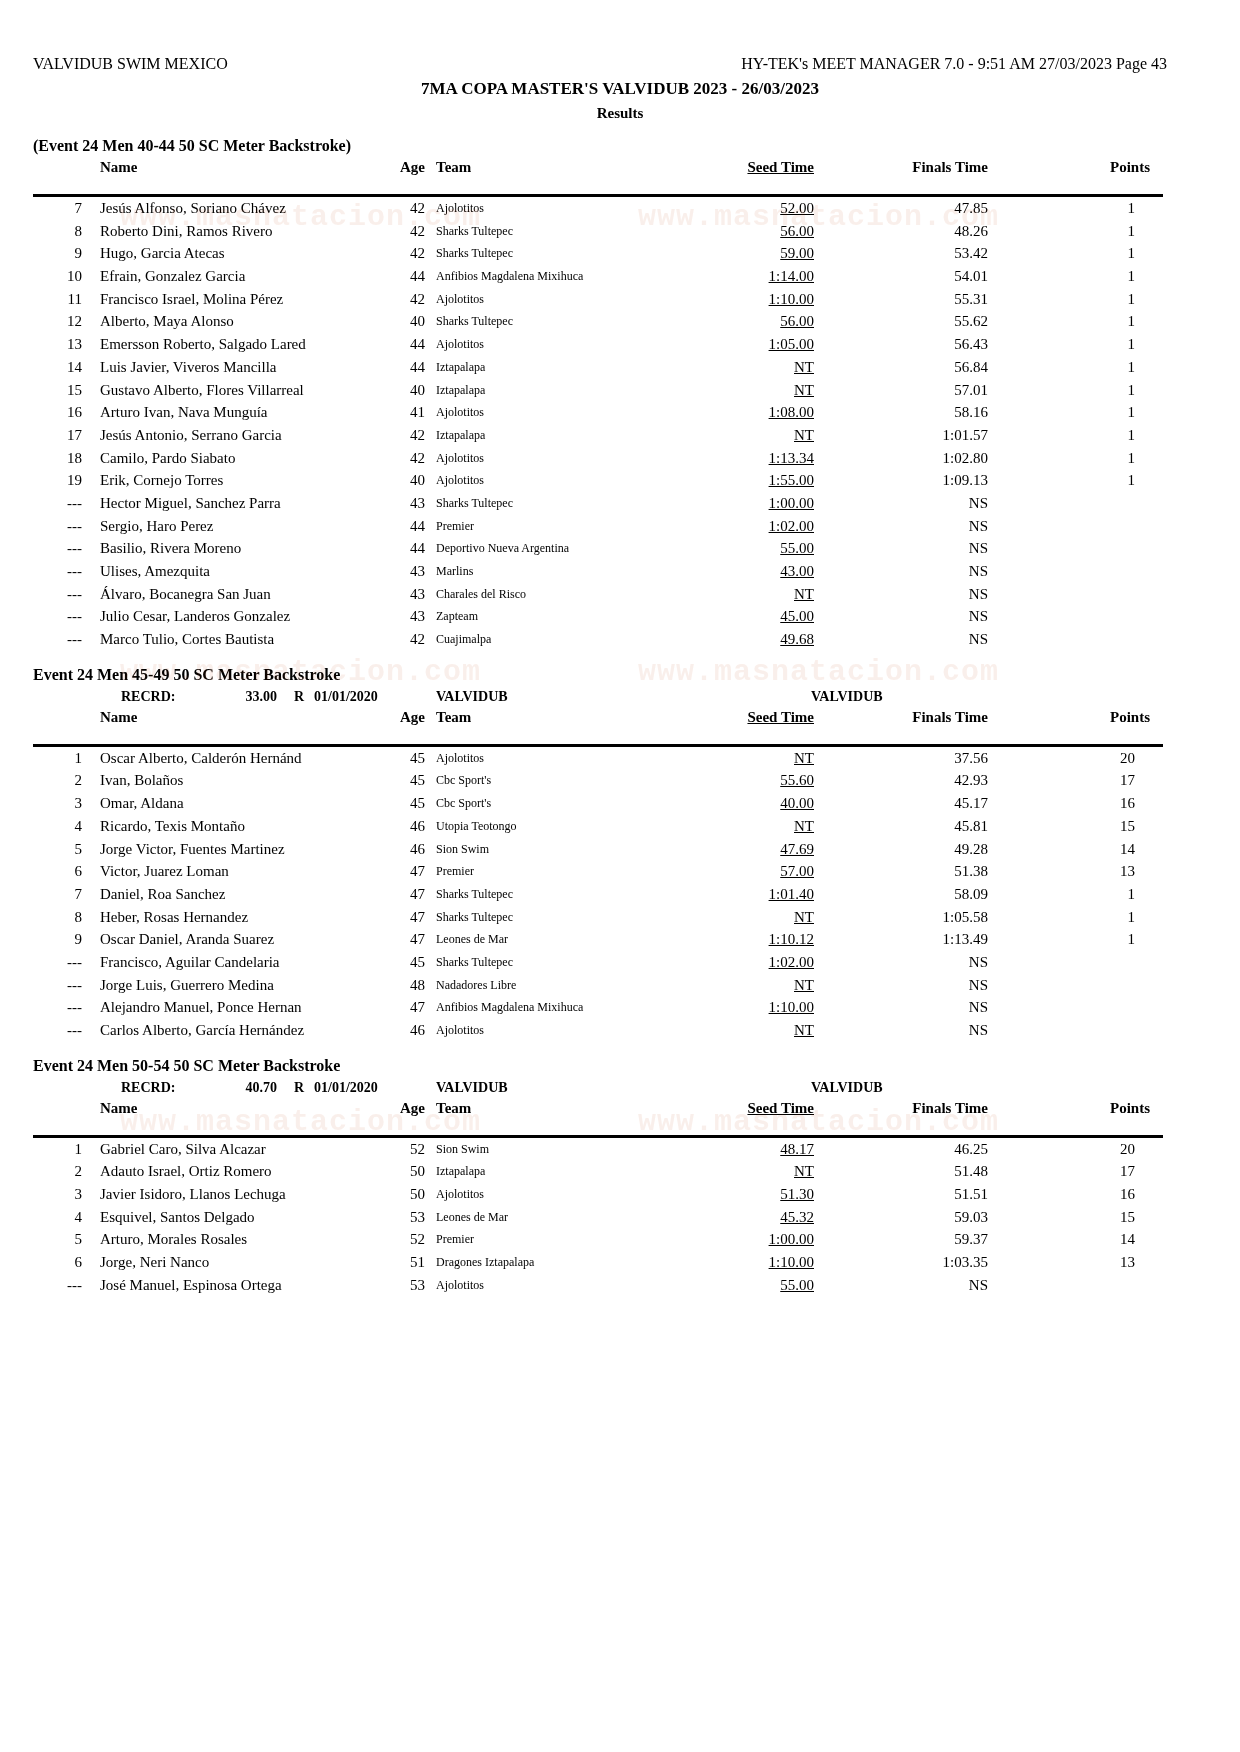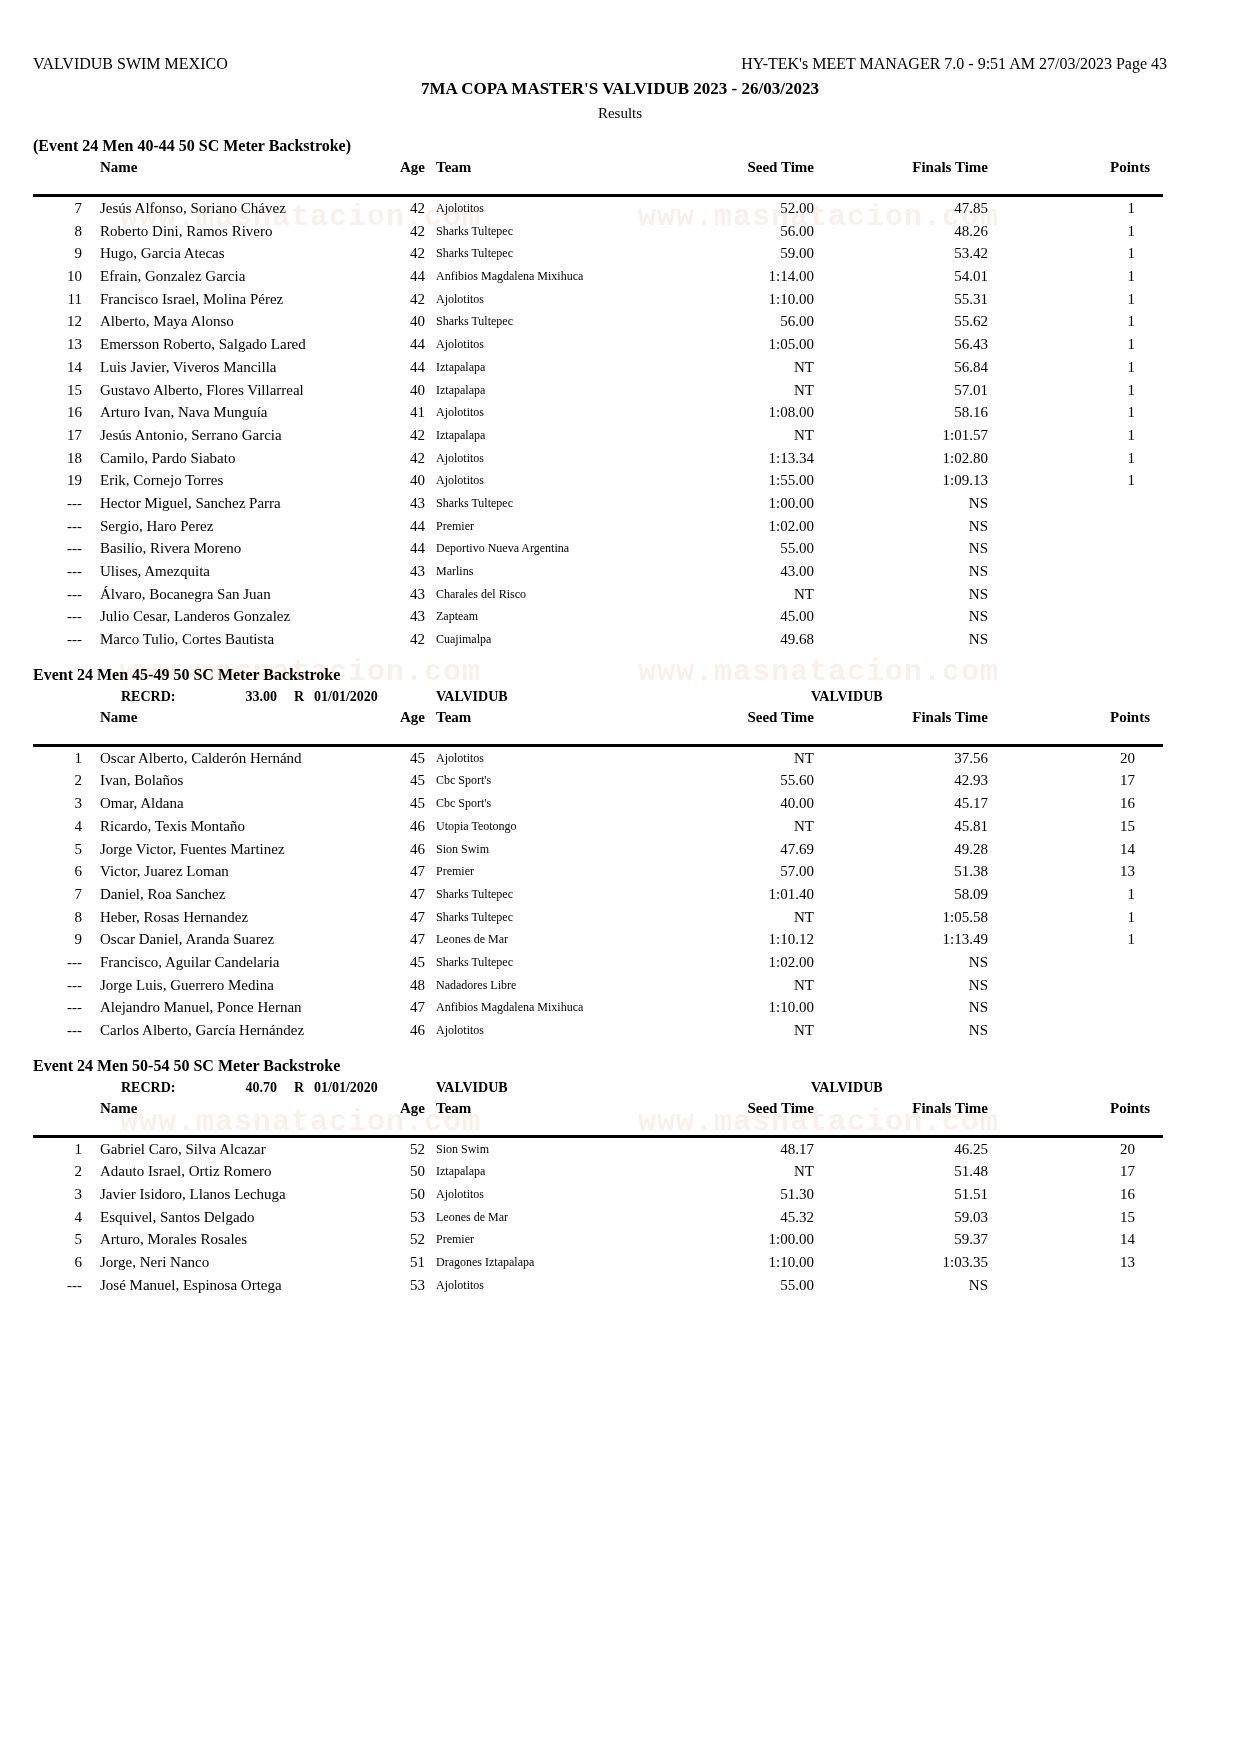--- a/index.html
+++ b/index.html
@@ -12,21 +12,21 @@
     overflow:hidden;
   }
   .page { position:relative; width:1240px; height:1752px; padding-top:56px; }
 
   .page-header {
     display:flex; justify-content:space-between;
     padding:0 73px 0 33px;
     font-size:16px; line-height:16px;
   }
   .meet-title { text-align:center; font-weight:bold; font-size:17px; margin-top:7px; }
-  .results-label { text-align:center; font-weight:normal; font-size:15px; margin-top:6px; }
+  .results-label { text-align:center; font-weight:bold; font-size:15px; margin-top:6px; }
 
   section { margin:0 37px 0 33px; position:relative; }
   .event-title { font-size:16px; font-weight:bold; margin:14px 0 2px 0; line-height:20px; }
 
   
   .grid-row {
     display:grid;
     grid-template-columns:49px 18px 290px 35px 11px 204px 174px 174px 162px 13px;
     width:1130px;
   }
@@ -35,21 +35,21 @@
     border-bottom:3px solid #000;
     padding-bottom:17px; line-height:19px;
   }
   .rows { }
   .result-row { font-size:15px; line-height:22.7px; height:22.7px; }
 
   .c-place  { grid-column:1; text-align:right; }
   .c-name   { grid-column:3; white-space:nowrap; overflow:hidden; }
   .c-age    { grid-column:4; text-align:right; }
   .c-team   { grid-column:6; font-size:12px; white-space:nowrap; }
-  .c-seed   { grid-column:7; text-align:right; }
+  .c-seed   { grid-column:7; text-align:right;text-decoration:underline; }
   .c-finals { grid-column:8; text-align:right; }
   .c-points { grid-column:9; text-align:right; padding-right:15px; }
   .cols-header .c-points { padding-right:0; }
 
   .record-line { position:relative; height:21px; font-weight:bold; font-size:14px; line-height:20px; }
   .rec-label  { position:absolute; left:88px; }
   .rec-time   { position:absolute; left:150px; width:94px; text-align:right; }
   .rec-flag   { position:absolute; left:261px; }
   .rec-date   { position:absolute; left:281px; font-size:14px; top:0px; }
   .rec-holder { position:absolute; left:403px; }

